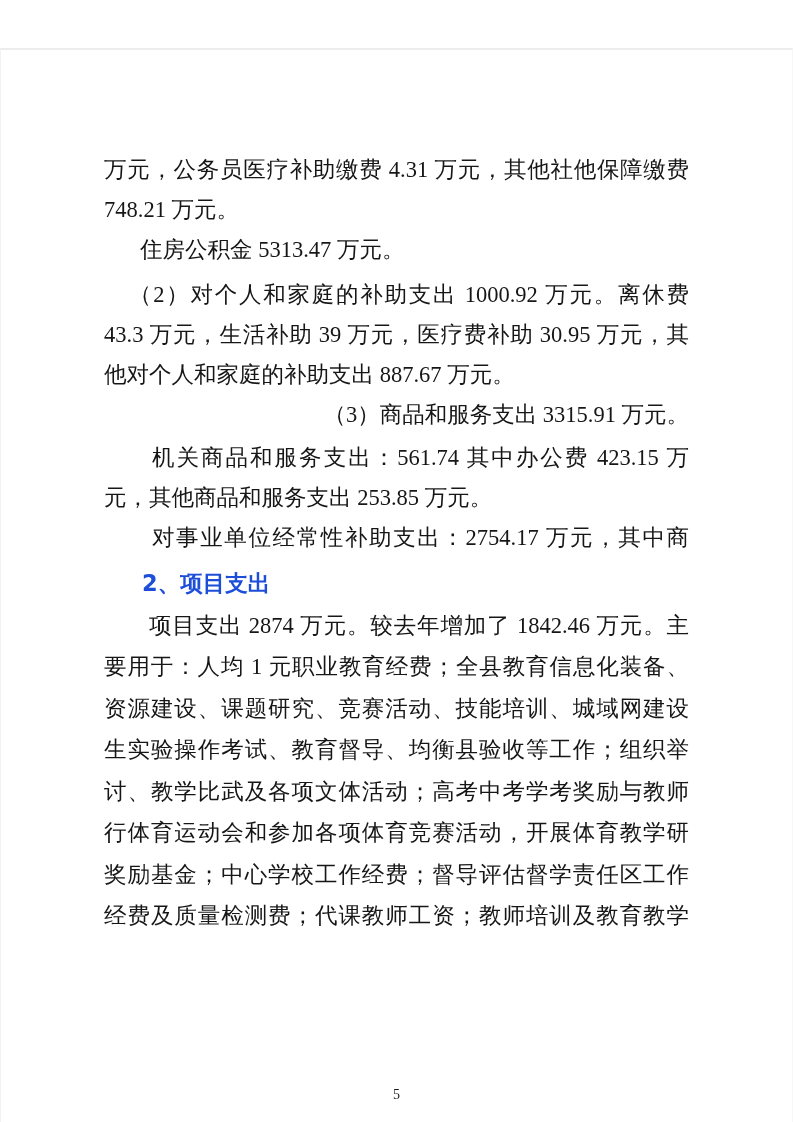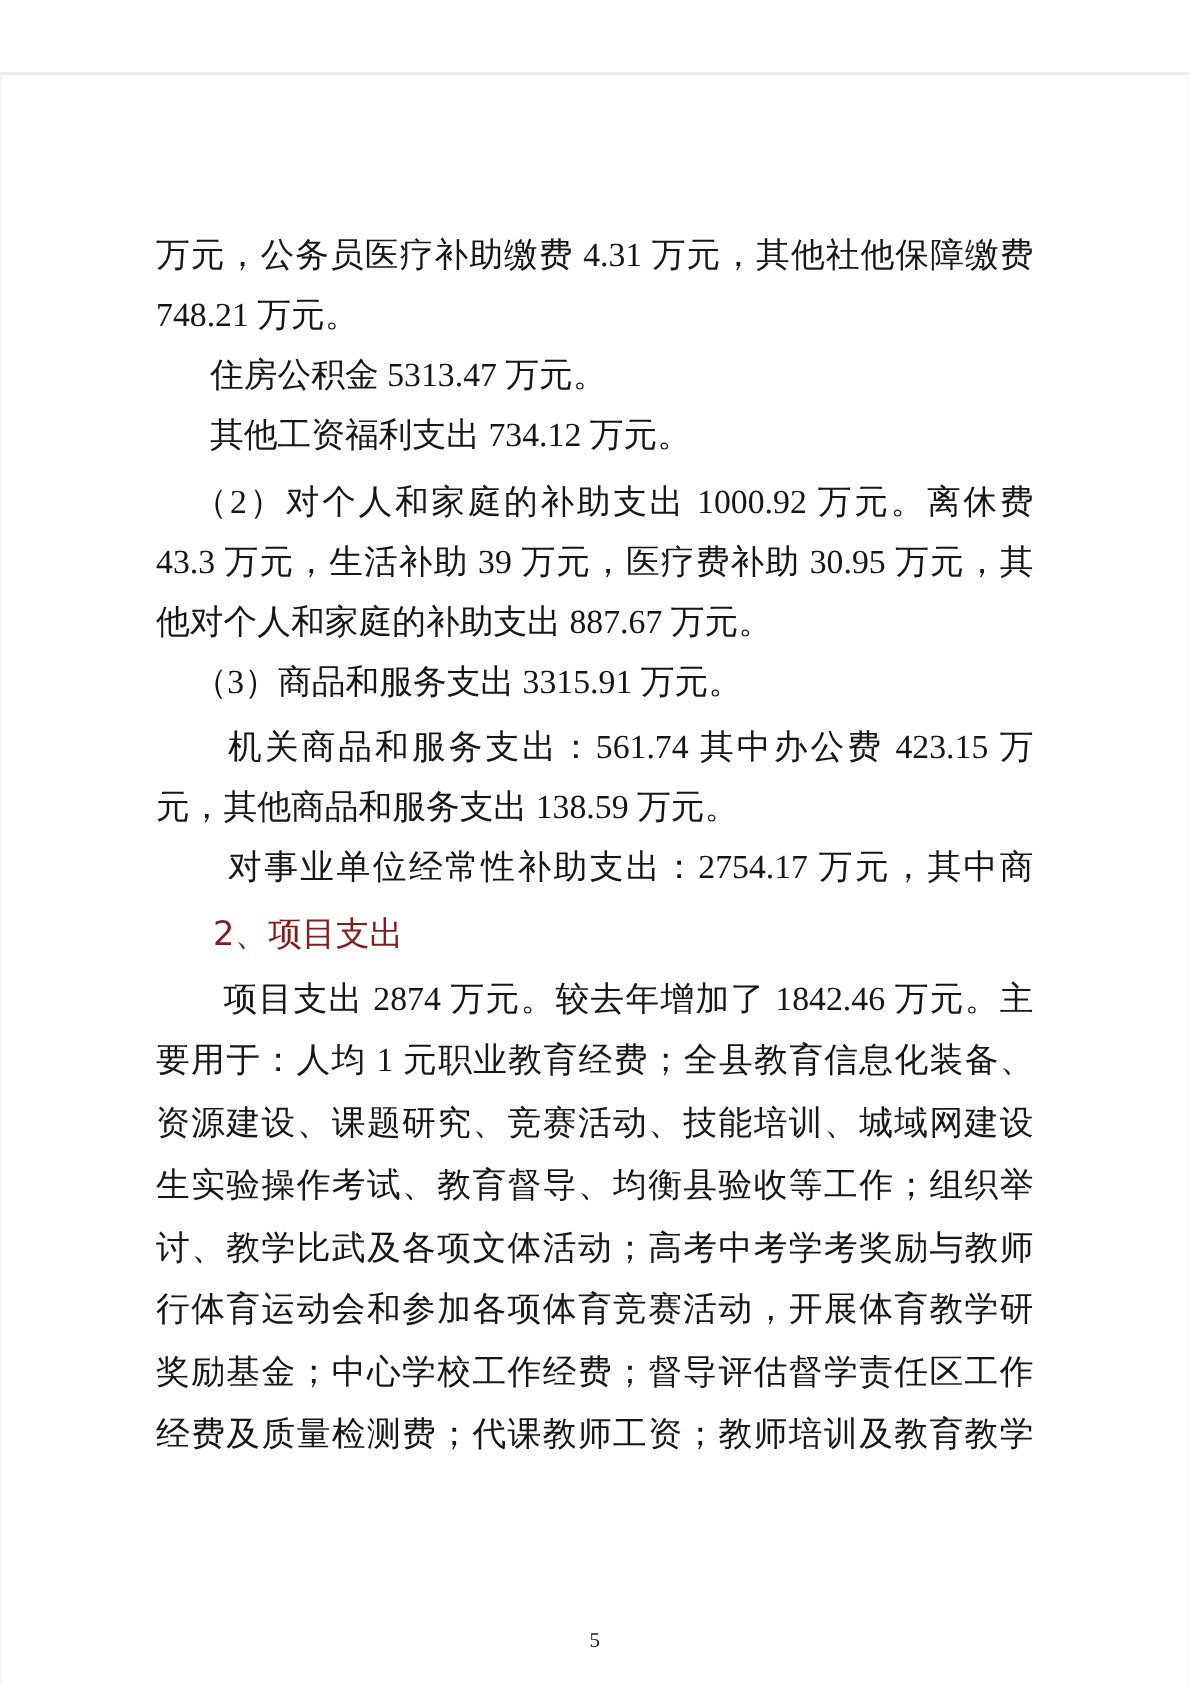--- a/index.html
+++ b/index.html
@@ -39,30 +39,30 @@
     text-align: justify;
     text-align-last: justify;
   }
   
   .tall {
     line-height: 41.5px;
     height: 41.5px;
   }
   
   .ind2  { padding-left: 36px; }  
-  .indP  { padding-left: 25px; }  
+  .indP  { padding-left: 25px; text-align: right; }  
   .ind2b { padding-left: 48px; }  
   .indH  { padding-left: 38px; }  
   .ind2c { padding-left: 45px; }  
   .sp5 { margin-top: 5px; }
   .sp3 { margin-top: 3px; }
   .heading {
     font-family: "DejaVu Sans", "Liberation Sans", sans-serif;
-    font-weight: normal;
-    color: #7f1d1d;
+    font-weight: bold;
+    color: #1d4ed8;
   }
   .page-number {
     position: absolute;
     left: 0;
     right: 0;
     top: 1036px;
     text-align: center;
     font-size: 14px;
     line-height: 18px;
     color: #1a1a1a;
@@ -70,27 +70,26 @@
   }
 </style>
 </head>
 <body>
 
 <div class="page">
   <div class="content">
     <div class="line just">万元，公务员医疗补助缴费 4.31 万元，其他社他保障缴费</div>
     <div class="line">748.21 万元。</div>
     <div class="line ind2">住房公积金 5313.47 万元。</div>
-    <div class="line ind2">其他工资福利支出 734.12 万元。</div>
     <div class="line indP just sp5">（2）对个人和家庭的补助支出 1000.92 万元。离休费</div>
     <div class="line just">43.3 万元，生活补助 39 万元，医疗费补助 30.95 万元，其</div>
     <div class="line">他对个人和家庭的补助支出 887.67 万元。</div>
     <div class="line indP">（3）商品和服务支出 3315.91 万元。</div>
     <div class="line ind2b just sp3">机关商品和服务支出：561.74 其中办公费 423.15 万</div>
-    <div class="line">元，其他商品和服务支出 138.59 万元。</div>
+    <div class="line">元，其他商品和服务支出 253.85 万元。</div>
     <div class="line ind2b just">对事业单位经常性补助支出：2754.17 万元，其中商</div>
     <div class="line heading indH sp5">2、项目支出</div>
     <div class="line ind2c just sp3">项目支出 2874 万元。较去年增加了 1842.46 万元。主</div>
     <div class="line just tall">要用于：人均 1 元职业教育经费；全县教育信息化装备、</div>
     <div class="line just tall">资源建设、课题研究、竞赛活动、技能培训、城域网建设</div>
     <div class="line just tall">生实验操作考试、教育督导、均衡县验收等工作；组织举</div>
     <div class="line just tall">讨、教学比武及各项文体活动；高考中考学考奖励与教师</div>
     <div class="line just tall">行体育运动会和参加各项体育竞赛活动，开展体育教学研</div>
     <div class="line just tall">奖励基金；中心学校工作经费；督导评估督学责任区工作</div>
     <div class="line just tall">经费及质量检测费；代课教师工资；教师培训及教育教学</div>

